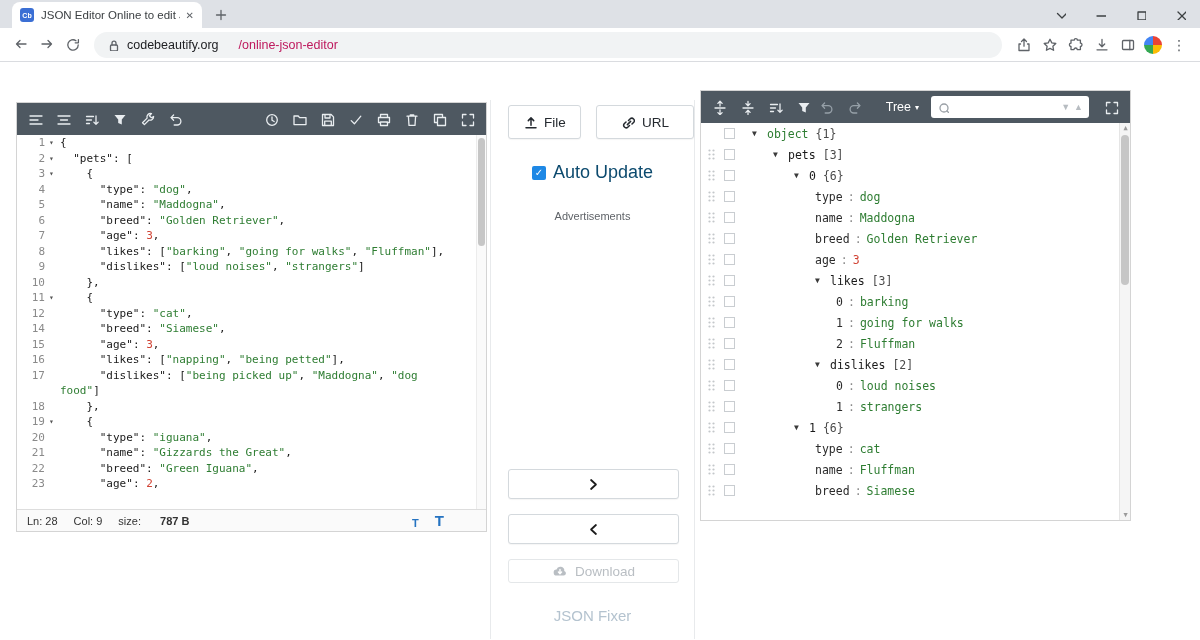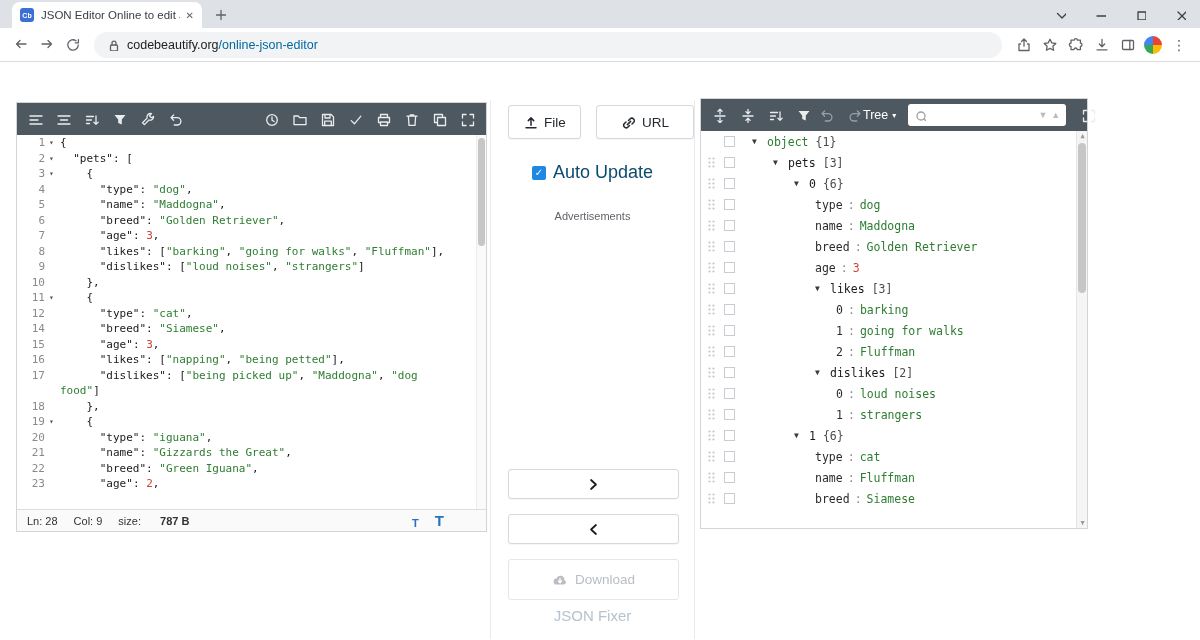--- a/index.html
+++ b/index.html
@@ -18,21 +18,21 @@
             color:#5f6368; margin:0 0 2px 6px; cursor:pointer; }
   .wincontrols { position:absolute; right:0; top:0; height:28px; display:flex; }
   .winbtn { width:40px; height:28px; display:flex; align-items:center; justify-content:center;
             color:#3c4043; font-size:11px; cursor:pointer; }
   .navbar { height:34px; background:#fff; border-bottom:1px solid #dadce0; display:flex; align-items:center; padding:0 8px; }
   .navbtn { width:26px; height:26px; display:flex; align-items:center; justify-content:center;
             color:#5f6368; cursor:pointer; flex:none; }
   .omnibox { flex:1; height:26px; background:#f1f3f4; border-radius:14px; display:flex; align-items:center;
              padding:0 12px; margin:0 8px; min-width:0; }
   .urltext { font-size:12.5px; color:#202124; margin-left:8px; white-space:nowrap; }
-  .urlpath { color:#0369a1; }
+  .urlpath { color:#be185d;padding-left:20px; }
   .avatar { width:18px; height:18px; border-radius:50%; flex:none; margin:0 4px;
             background:conic-gradient(#ea4335 0 90deg,#fbbc05 90deg 180deg,#34a853 180deg 270deg,#4285f4 270deg 360deg); cursor:pointer;}
   .ic { width:15px; height:15px; stroke:currentColor; fill:none; stroke-width:1.3;
         stroke-linecap:round; stroke-linejoin:round; display:block; }
 
   
   .page { position:relative; height:577px; background:#fff; }
   .panel { position:absolute; border:1px solid #d4d4d4; background:#fff; }
 
   
@@ -68,27 +68,27 @@
           font-size:13.5px; color:#24292f; cursor:pointer; box-shadow:0 1px 1px rgba(0,0,0,.04); }
   #btn-file { left:17px; top:5px; width:73px; height:34px; }
   #btn-url  { left:105px; top:5px; width:98px; height:34px; }
   .autoupdate { position:absolute; left:0; right:0; top:62px; display:flex; align-items:center; justify-content:center; gap:7px; }
   .cbox { width:14px; height:14px; background:#1e88e5; border-radius:2px; color:#fff; font-size:10px;
           display:flex; align-items:center; justify-content:center; cursor:pointer; }
   .au-label { font-size:18px; color:#0c4a6e; }
   .ads { position:absolute; left:0; right:0; top:110px; text-align:center; font-size:11px; color:#5f6368; }
   #btn-right { left:17px; top:369px; width:171px; height:30px; }
   #btn-left  { left:17px; top:414px; width:171px; height:30px; }
-  #btn-download { left:17px; top:459px; width:171px; height:41px; color:#b9bec3; border-color:#e4e7e9;
+  #btn-download { left:17px; top:459px; width:171px; height:24px; color:#b9bec3; border-color:#e4e7e9;
                   cursor:default; box-shadow:none; }
   .fixer { position:absolute; left:0; right:0; top:507px; text-align:center; font-size:15px; color:#b4c3cf; cursor:pointer; }
   .arrow-ic { width:13px; height:13px; stroke:#1c1c1c; stroke-width:2.2; fill:none; stroke-linecap:round; stroke-linejoin:round; }
 
   
-  #tree-panel { left:700px; top:36px; width:388px; height:431px; display:flex; flex-direction:column; }
+  #tree-panel { left:700px; top:28px; width:431px; height:431px; display:flex; flex-direction:column; }
   .treemode { color:#fff; font-size:12.5px; display:flex; align-items:center; gap:4px; cursor:pointer;
               margin-right:12px; white-space:nowrap; }
   .searchbox { width:158px; height:22px; background:#fff; border-radius:3px; display:flex; align-items:center;
                padding:0 4px 0 6px; margin-right:14px; }
   .searchbox input { border:none; outline:none; flex:1; min-width:0; font-size:11px; font-family:"Liberation Sans",sans-serif; }
   .snav { color:#b7bcc1; font-size:9px; cursor:pointer; padding:0 2px; }
   .selectbar { height:21px; background:#9c9c9c; color:#f2f2f2; font-size:11.5px; display:flex;
                align-items:center; padding:0 8px; flex:none; }
   .tree { position:relative; flex:1; overflow:hidden; background:#fff;
           font-family:"DejaVu Sans Mono", monospace; font-size:11.5px; }

